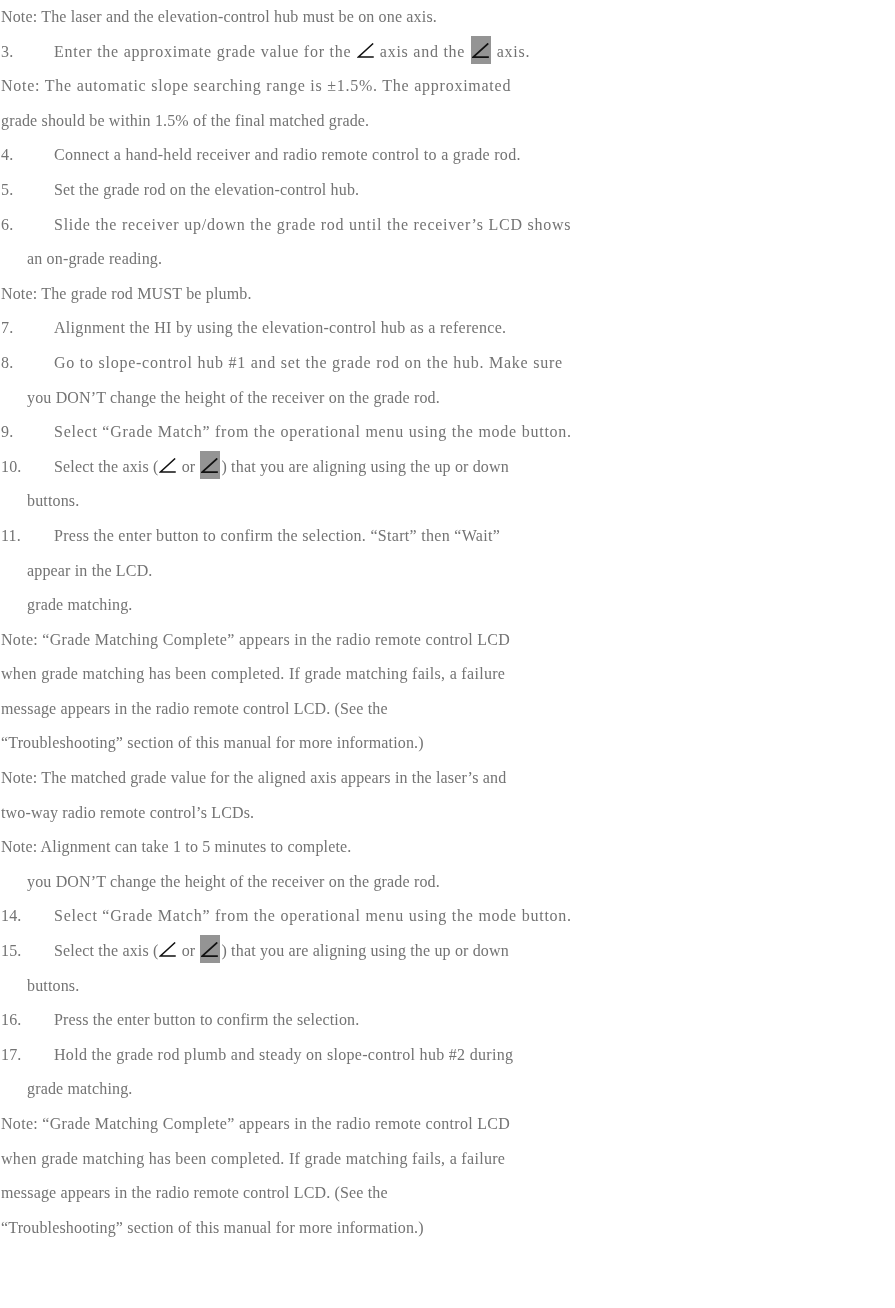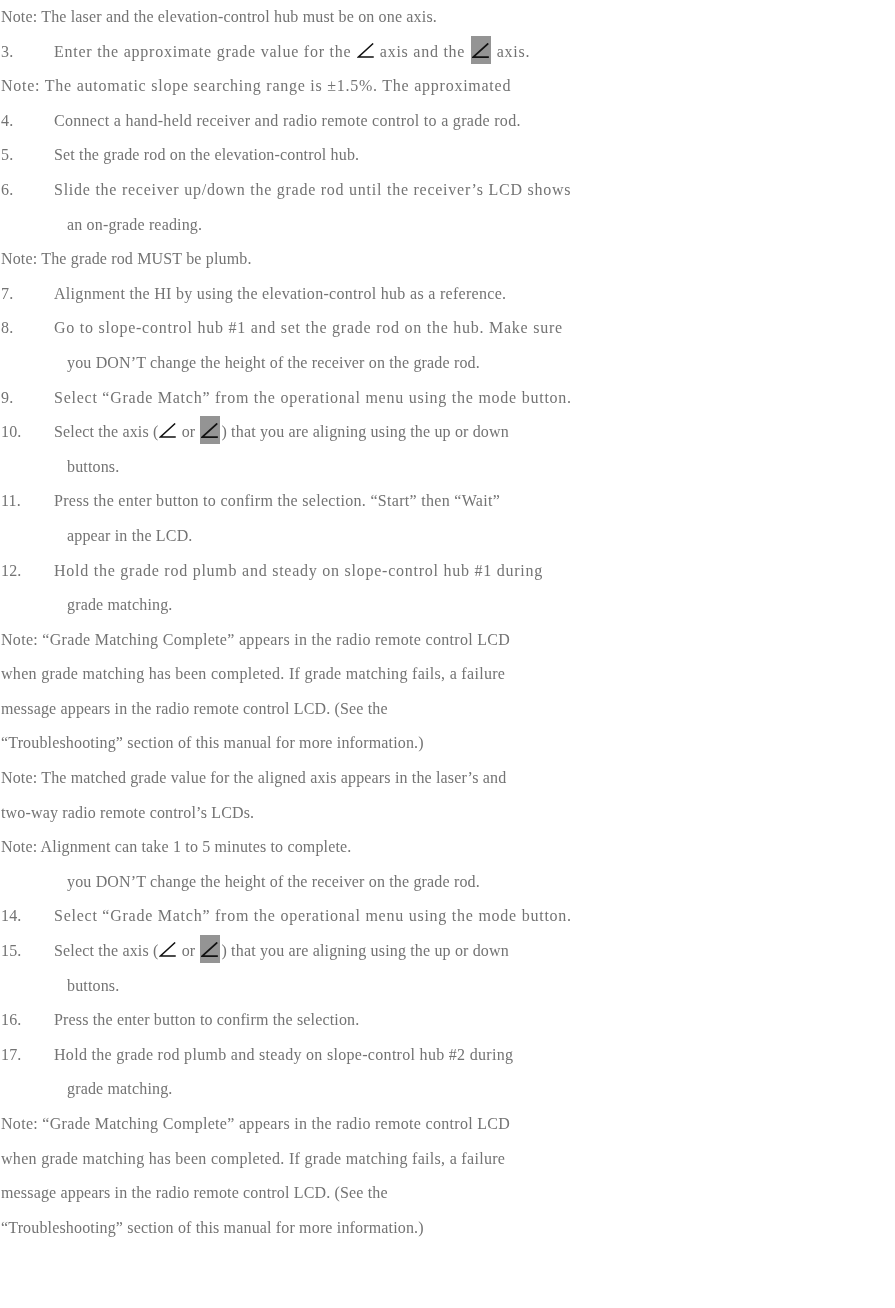--- a/index.html
+++ b/index.html
@@ -47,21 +47,21 @@
     width: 54px;
     flex: 0 0 54px;
     padding-left: 1px;
     box-sizing: border-box;
   }
   .li .txt {
     flex: 1 1 auto;
   }
   
   .cont {
-    padding-left: 67px;
+    padding-left: 27px;
   }
 
   
   .wide  { letter-spacing: 0.30px; }
   .wider { letter-spacing: 0.75px; }
 
   
   .angle {
     display: inline-block;
     width: 17px;
@@ -97,20 +97,21 @@
   <div class="line li">
     <span class="num">3.</span>
     <span class="txt wider"><span>Enter the approximate grade value for the</span><span>&nbsp;</span><span class="angle"><svg width="17" height="16" viewBox="0 0 17 16">
             <path d="M15.6 1 L1.2 14.1 L16 14.1" fill="none" stroke="#111111" stroke-width="1.5" stroke-linecap="square"></path>
           </svg></span><span>&nbsp;</span><span>axis and the</span><span>&nbsp;</span><span class="angle-boxed"><svg width="17" height="16" viewBox="0 0 17 16">
             <path d="M15.6 1 L1.2 14.1 L16 14.1" fill="none" stroke="#111111" stroke-width="1.7" stroke-linecap="square"></path>
           </svg></span><span>&nbsp;</span><span>axis.</span></span>
   </div>
 
   <div class="line flush wider">Note: The automatic slope searching range is ±1.5%. The approximated</div>
+  <div class="line flush">grade should be within 1.5% of the final matched grade.</div>
 
   <div class="line li">
     <span class="num">4.</span>
     <span class="txt wide">Connect a hand-held receiver and radio remote control to a grade rod.</span>
   </div>
 
   <div class="line li">
     <span class="num">5.</span>
     <span class="txt">Set the grade rod on the elevation-control hub.</span>
   </div>
@@ -148,24 +149,20 @@
           </svg></span><span>) that you are aligning using the up or down</span></span>
   </div>
   <div class="line cont">buttons.</div>
 
   <div class="line li">
     <span class="num">11.</span>
     <span class="txt wide">Press the enter button to confirm the selection. “Start” then “Wait”</span>
   </div>
   <div class="line cont">appear in the LCD.</div>
 
-  <div class="line li">
-    <span class="num">12.</span>
-    <span class="txt wider">Hold the grade rod plumb and steady on slope-control hub #1 during</span>
-  </div>
   <div class="line cont">grade matching.</div>
 
   <div class="line flush wide">Note: “Grade Matching Complete” appears in the radio remote control LCD</div>
   <div class="line flush wide">when grade matching has been completed. If grade matching fails, a failure</div>
   <div class="line flush">message appears in the radio remote control LCD. (See the</div>
   <div class="line flush">“Troubleshooting” section of this manual for more information.)</div>
 
   <div class="line flush">Note: The matched grade value for the aligned axis appears in the laser’s and</div>
   <div class="line flush">two-way radio remote control’s LCDs.</div>
 

